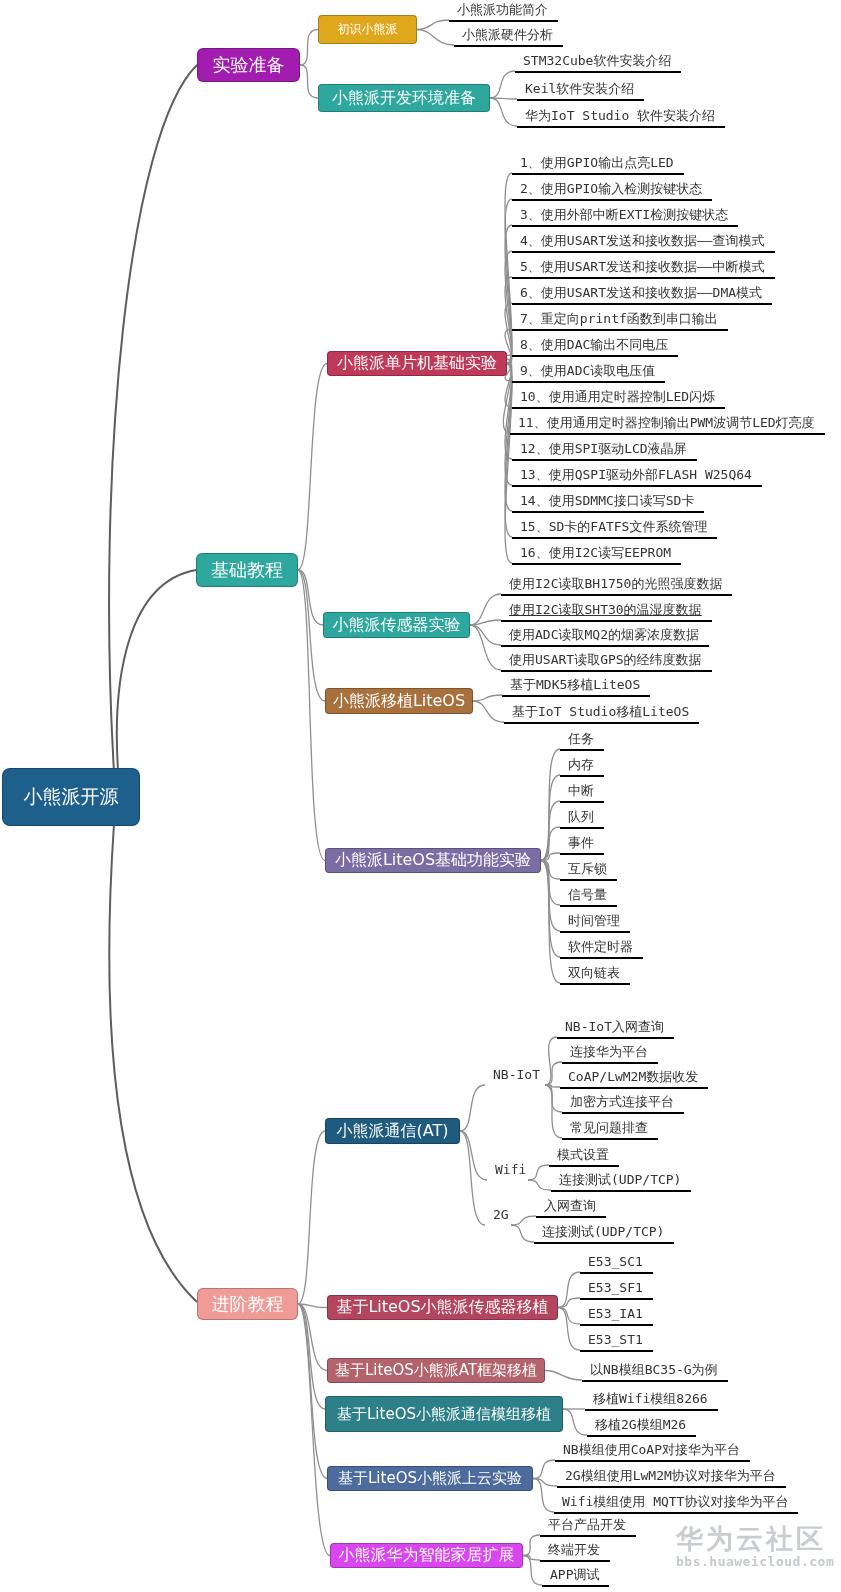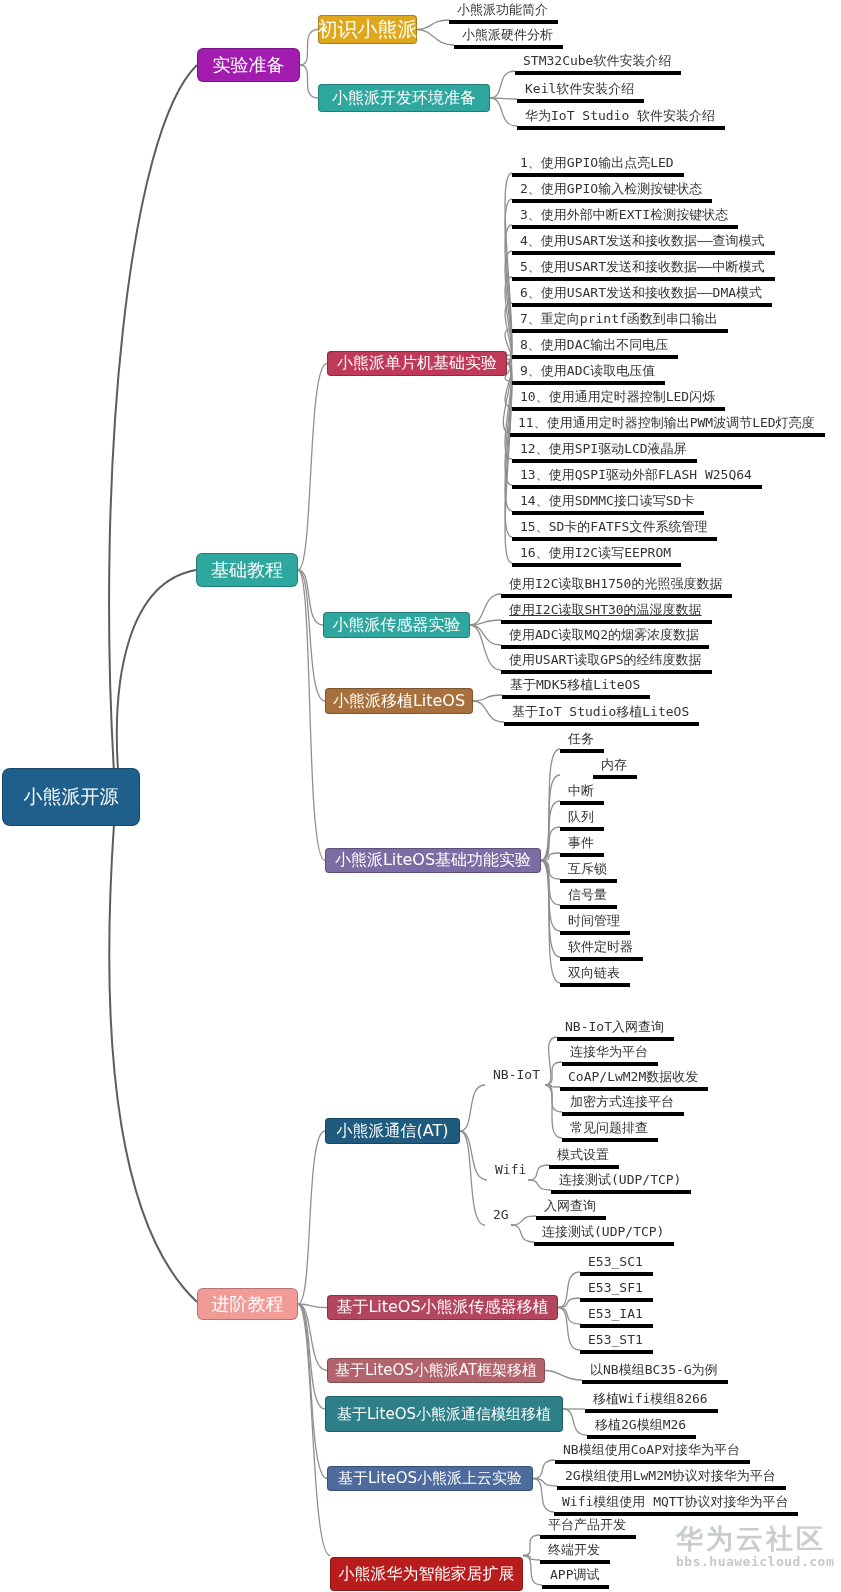--- a/index.html
+++ b/index.html
@@ -10,21 +10,21 @@
   #edges .trunk{stroke:#5d5d5d;stroke-width:2px;}
   .node{position:absolute;box-sizing:border-box;}
   .box{display:flex;align-items:center;justify-content:center;color:#ffffff;
        border:1px solid rgba(0,0,0,0.25);border-radius:4px;white-space:nowrap;
        font-family:"DejaVu Sans","Liberation Sans",sans-serif;}
   .box.tier0{border-radius:8px;}
   .box.tier1{border-radius:6px;}
   .leaf,.tag{font-family:"DejaVu Sans Mono","Liberation Mono",monospace;
        font-size:13px;line-height:17px;color:#333333;white-space:nowrap;
        padding:0 10px 2px 8px;}
-  .leaf{border-bottom:4px solid #000000;}
+  .leaf{border-bottom:2px solid #000000;}
   .watermark{position:absolute;left:676px;top:1524px;color:#c9cdd0;
        font-family:"DejaVu Sans Mono","Liberation Mono",monospace;font-weight:bold;}
   .wm-title{font-size:27px;line-height:30px;letter-spacing:3px;}
   .wm-sub{font-size:13px;line-height:16px;color:#c4c9cc;letter-spacing:0.5px;}
 </style>
 </head>
 <body>
 
 <div id="stage">
   <svg id="edges" viewBox="0 0 841 1592">
@@ -115,21 +115,21 @@
     </div>
     <div class="node box tier1" style="left: 197px; top: 48px; width: 103px; height: 34px; background: #a21caf; font-size: 18px;">
       <span>实验准备</span>
     </div>
     <div class="node box tier1" style="left: 196px; top: 553px; width: 102px; height: 34px; background: rgb(46, 167, 158); font-size: 18px;">
       <span>基础教程</span>
     </div>
     <div class="node box tier1" style="left: 197px; top: 1288px; width: 101px; height: 32px; background: rgb(240, 155, 150); font-size: 18px;">
       <span>进阶教程</span>
     </div>
-    <div class="node box tier2" style="left: 318px; top: 15px; width: 99px; height: 29px; background: rgb(223, 167, 28); font-size: 20px;">
+    <div class="node box tier2" style="left: 318px; top: 15px; width: 99px; height: 29px; background: rgb(223, 167, 28); font-size: 12px;">
       <span>初识小熊派</span>
     </div>
     <div class="node box tier2" style="left: 318px; top: 84px; width: 172px; height: 28px; background: rgb(46, 167, 158); font-size: 16px;">
       <span>小熊派开发环境准备</span>
     </div>
     <div class="node leaf" style="left: 449px; top: 1px;"><span>小熊派功能简介</span></div>
     <div class="node leaf" style="left: 454px; top: 26px;"><span>小熊派硬件分析</span></div>
     <div class="node leaf" style="left: 515px; top: 52px;"><span>STM32Cube软件安装介绍</span></div>
     <div class="node leaf" style="left: 517px; top: 80px;"><span>Keil软件安装介绍</span></div>
     <div class="node leaf" style="left: 517px; top: 107px;"><span>华为IoT Studio 软件安装介绍</span></div>
@@ -161,21 +161,21 @@
     <div class="node leaf" style="left: 501px; top: 651px;"><span>使用USART读取GPS的经纬度数据</span></div>
     <div class="node box tier2" style="left: 325px; top: 688px; width: 148px; height: 26px; background: rgb(168, 112, 60); font-size: 16px;">
       <span>小熊派移植LiteOS</span>
     </div>
     <div class="node leaf" style="left: 502px; top: 676px;"><span>基于MDK5移植LiteOS</span></div>
     <div class="node leaf" style="left: 504px; top: 703px;"><span>基于IoT Studio移植LiteOS</span></div>
     <div class="node box tier2" style="left: 325px; top: 848px; width: 216px; height: 25px; background: rgb(124, 108, 164); font-size: 16px;">
       <span>小熊派LiteOS基础功能实验</span>
     </div>
     <div class="node leaf" style="left: 560px; top: 730px;"><span>任务</span></div>
-    <div class="node leaf" style="left: 560px; top: 756px; margin-left: 33px;"><span>内存</span></div>
+    <div class="node leaf" style="left: 560px; top: 756px;"><span>内存</span></div>
     <div class="node leaf" style="left: 560px; top: 782px;"><span>中断</span></div>
     <div class="node leaf" style="left: 560px; top: 808px;"><span>队列</span></div>
     <div class="node leaf" style="left: 560px; top: 834px;"><span>事件</span></div>
     <div class="node leaf" style="left: 560px; top: 860px;"><span>互斥锁</span></div>
     <div class="node leaf" style="left: 560px; top: 886px;"><span>信号量</span></div>
     <div class="node leaf" style="left: 560px; top: 912px;"><span>时间管理</span></div>
     <div class="node leaf" style="left: 560px; top: 938px;"><span>软件定时器</span></div>
     <div class="node leaf" style="left: 560px; top: 964px;"><span>双向链表</span></div>
     <div class="node box tier2" style="left: 325px; top: 1118px; width: 135px; height: 26px; background: rgb(30, 91, 126); font-size: 16px;">
       <span>小熊派通信(AT)</span>
@@ -207,19 +207,19 @@
       <span>基于LiteOS小熊派通信模组移植</span>
     </div>
     <div class="node leaf" style="left: 585px; top: 1390px;"><span>移植Wifi模组8266</span></div>
     <div class="node leaf" style="left: 587px; top: 1416px;"><span>移植2G模组M26</span></div>
     <div class="node box tier2" style="left: 327px; top: 1466px; width: 206px; height: 25px; background: rgb(77, 107, 156); font-size: 15px;">
       <span>基于LiteOS小熊派上云实验</span>
     </div>
     <div class="node leaf" style="left: 555px; top: 1441px;"><span>NB模组使用CoAP对接华为平台</span></div>
     <div class="node leaf" style="left: 557px; top: 1467px;"><span>2G模组使用LwM2M协议对接华为平台</span></div>
     <div class="node leaf" style="left: 554px; top: 1493px;"><span>Wifi模组使用 MQTT协议对接华为平台</span></div>
-    <div class="node box tier2" style="left: 330px; top: 1543px; width: 193px; height: 34px; background: #b91c1c; font-size: 16px; margin-top: 14px;">
+    <div class="node box tier2" style="left: 330px; top: 1543px; width: 193px; height: 25px; background: #d946ef; font-size: 16px;">
       <span>小熊派华为智能家居扩展</span>
     </div>
     <div class="node leaf" style="left: 540px; top: 1516px;"><span>平台产品开发</span></div>
     <div class="node leaf" style="left: 540px; top: 1541px;"><span>终端开发</span></div>
     <div class="node leaf" style="left: 542px; top: 1566px;"><span>APP调试</span></div>
   </div>
 
 </body></html>

